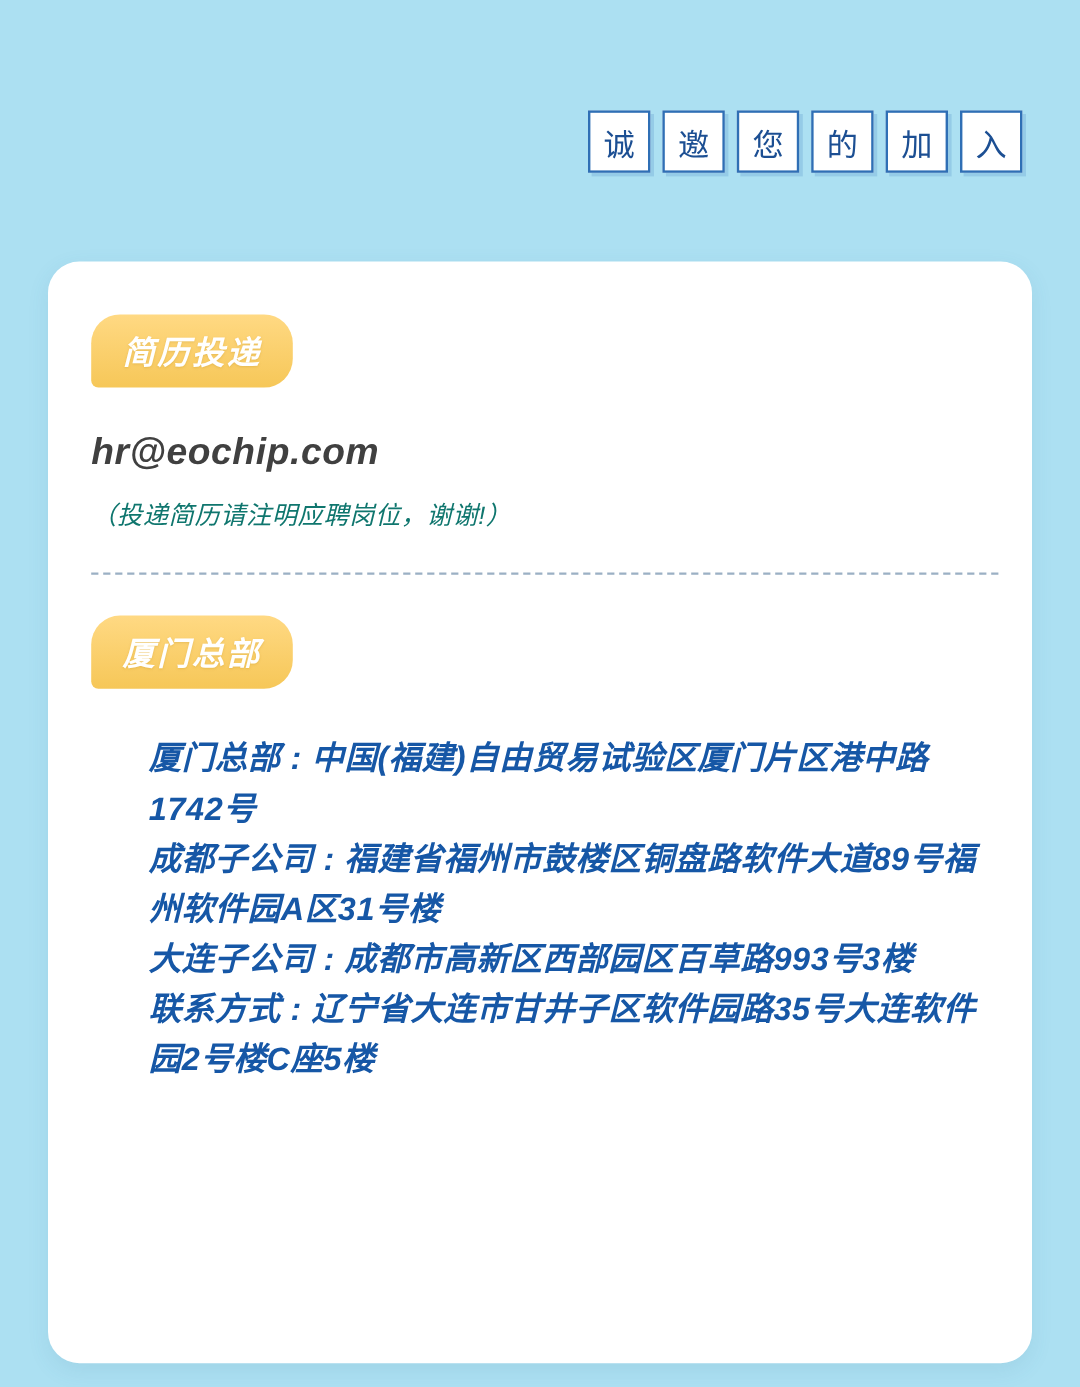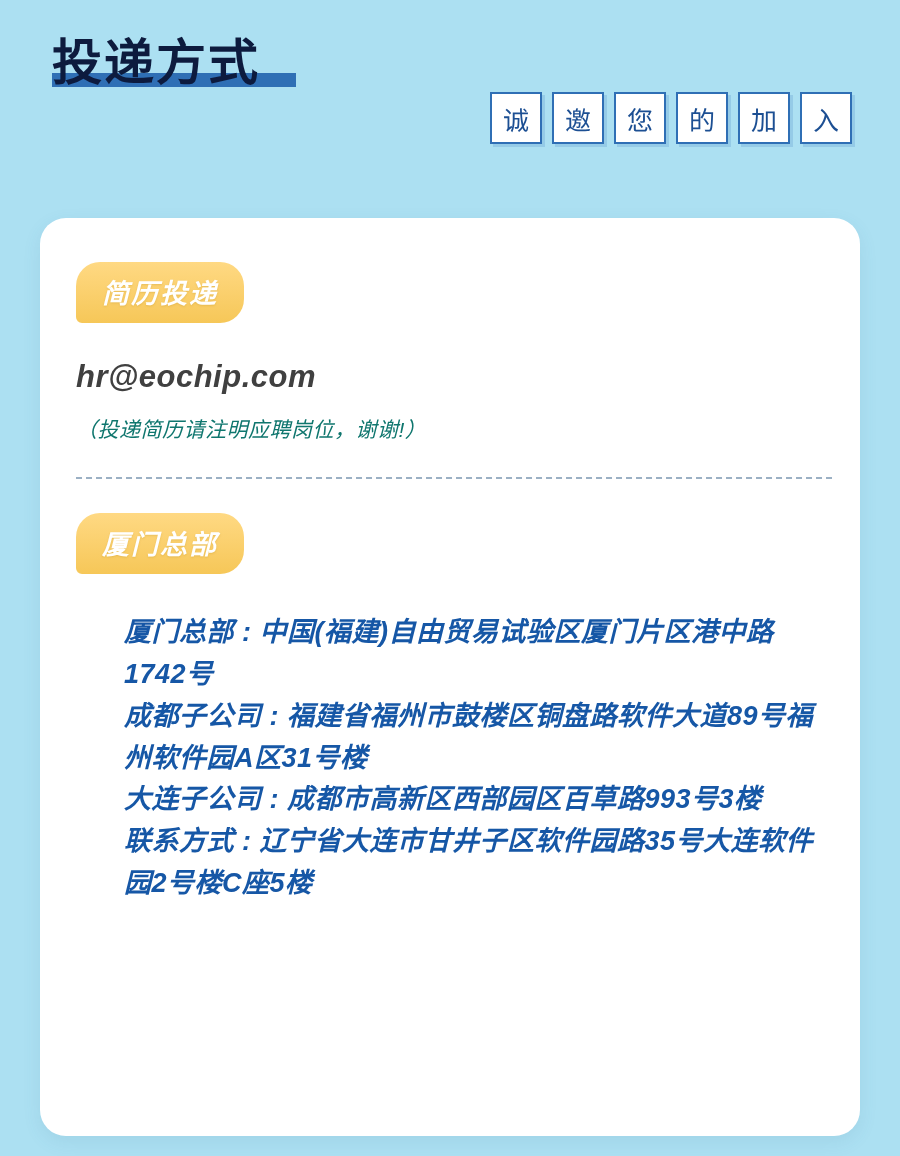--- a/index.html
+++ b/index.html
@@ -144,24 +144,20 @@
     line-height: 1.55;
     letter-spacing: 0.5px;
     margin-left: 48px;
   }
 </style>
 </head>
 <body>
 
 <div class="header">
   <div class="title-block">
-    <div class="title-cn-wrap">
-      <div class="title-underline"></div>
-      <div class="title-cn">投递方式</div>
-    </div>
   </div>
 
   <div class="slogan">
     <div class="slogan-box">诚</div>
     <div class="slogan-box">邀</div>
     <div class="slogan-box">您</div>
     <div class="slogan-box">的</div>
     <div class="slogan-box">加</div>
     <div class="slogan-box">入</div>
   </div>

